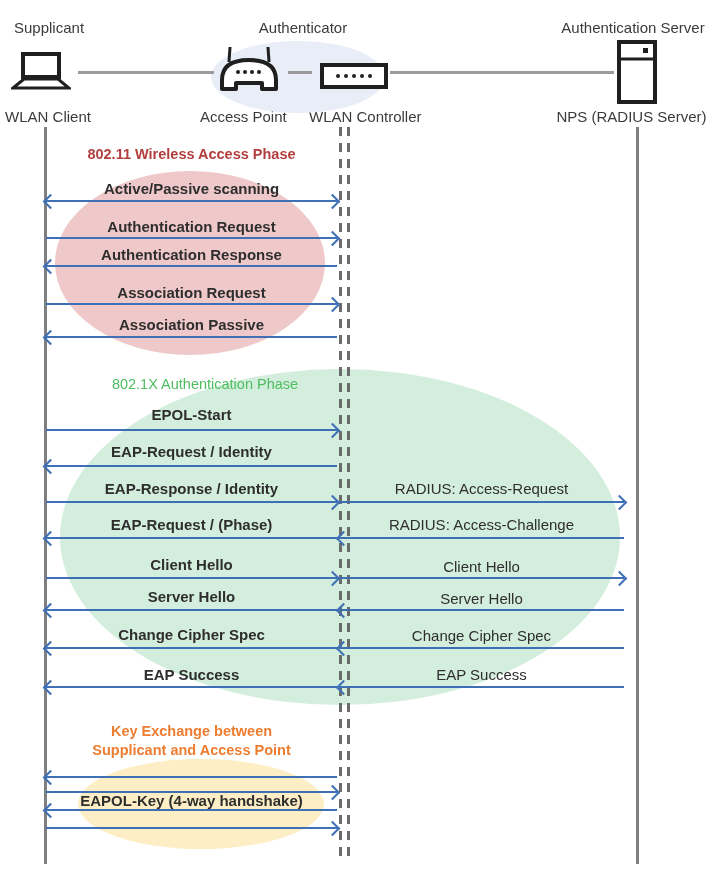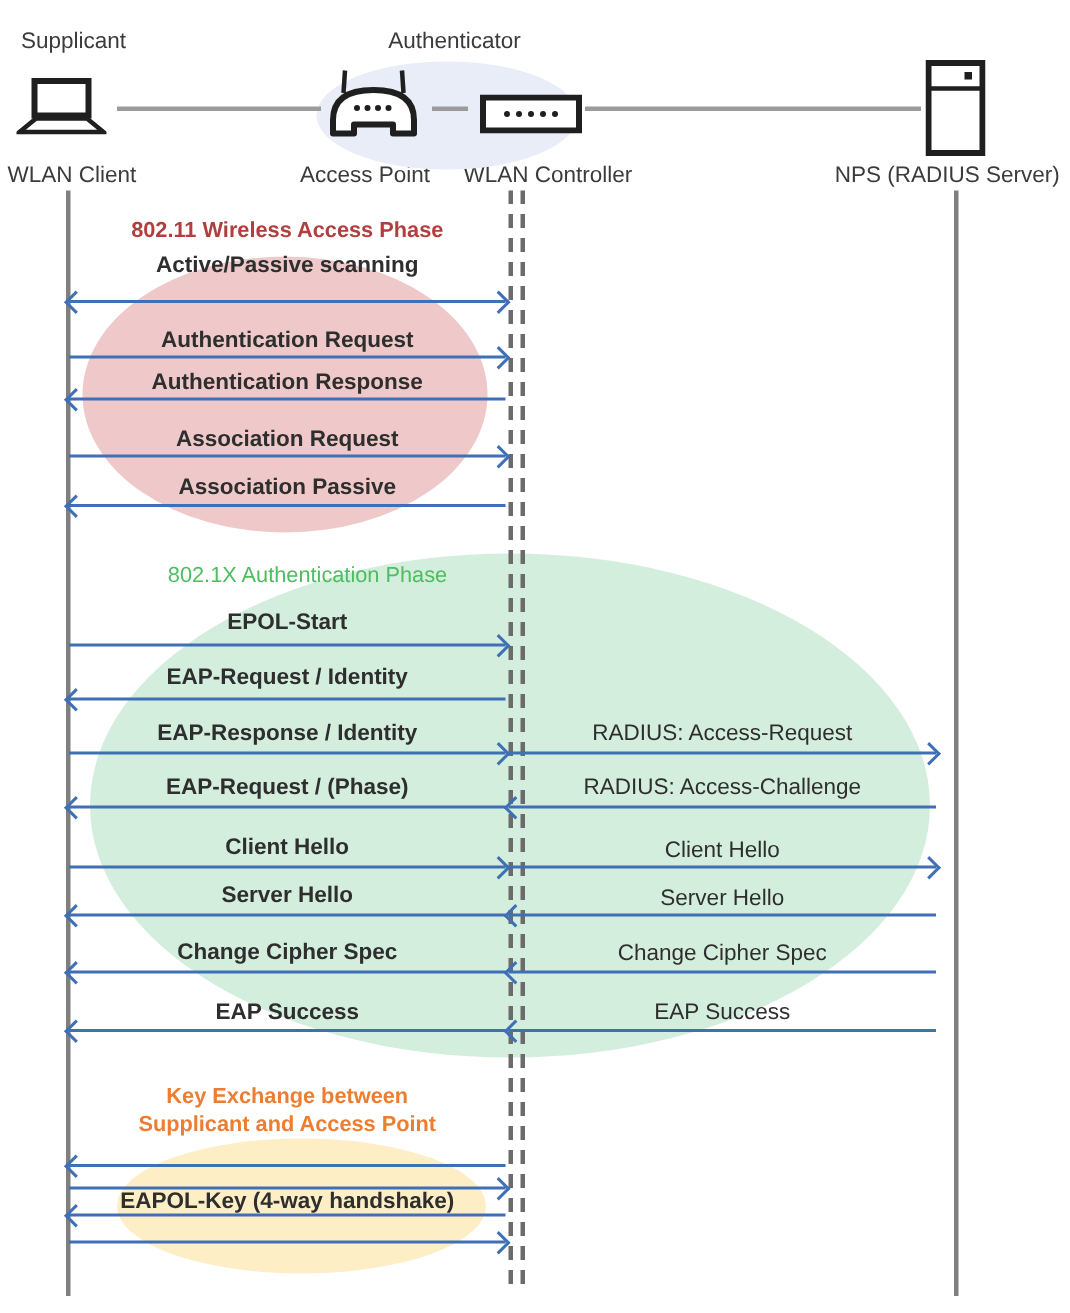--- a/index.html
+++ b/index.html
@@ -33,20 +33,21 @@
   .R{left:339px;width:285px;}
   .ptitle{position:absolute;font-size:14.5px;line-height:19px;text-align:center;z-index:5;white-space:nowrap;}
 </style>
 </head>
 <body>
 
 <div id="stage">
 
   <div class="hdr" style="left:14px;top:19px">Supplicant</div>
   <div class="hdr c" style="left:233px;top:19px;width:140px">Authenticator</div>
+  <div class="hdr c" style="left:553px;top:19px;width:160px">Authentication Server</div>
 
   <div class="ell" style="left:211px;top:41px;width:174px;height:72px;background:#e9edf7"></div>
 
   <div class="conn" style="left:78px;width:136px"></div>
   <div class="conn" style="left:288px;width:24px"></div>
   <div class="conn" style="left:390px;width:224px"></div>
 
   <svg class="icon" style="left:11px;top:51px" width="60" height="40" viewBox="0 0 60 40">
     <rect x="12" y="3" width="36" height="23" fill="#fff" stroke="#1f1f1f" stroke-width="4"></rect>
     <polygon points="2,37 13,28 47,28 58,37" fill="#fff" stroke="#1f1f1f" stroke-width="3"></polygon>
@@ -86,21 +87,21 @@
   <div class="dash" style="left:339px"></div>
   <div class="dash" style="left:347px"></div>
   <div class="line" style="left:636px"></div>
 
   <div class="ell" style="left:55px;top:171px;width:270px;height:184px;background:#efc9c9"></div>
   <div class="ell" style="left:60px;top:369px;width:560px;height:336px;background:#d4eedd"></div>
   <div class="ell" style="left:78px;top:759px;width:246px;height:90px;background:#fdeec5"></div>
 
   <div class="ptitle L" style="top:145px;color:#b23e3e">802.11 Wireless Access Phase</div>
 
-  <div class="lbl L" style="top:168px">Active/Passive scanning</div>
+  <div class="lbl L" style="top:180px">Active/Passive scanning</div>
   <div class="arrow l r L" style="top:200px"></div>
 
   <div class="lbl L" style="top:218px">Authentication Request</div>
   <div class="arrow r L" style="top:237px"></div>
 
   <div class="lbl L" style="top:246px">Authentication Response</div>
   <div class="arrow l L" style="top:265px"></div>
 
   <div class="lbl L" style="top:284px">Association Request</div>
   <div class="arrow r L" style="top:303px"></div>

